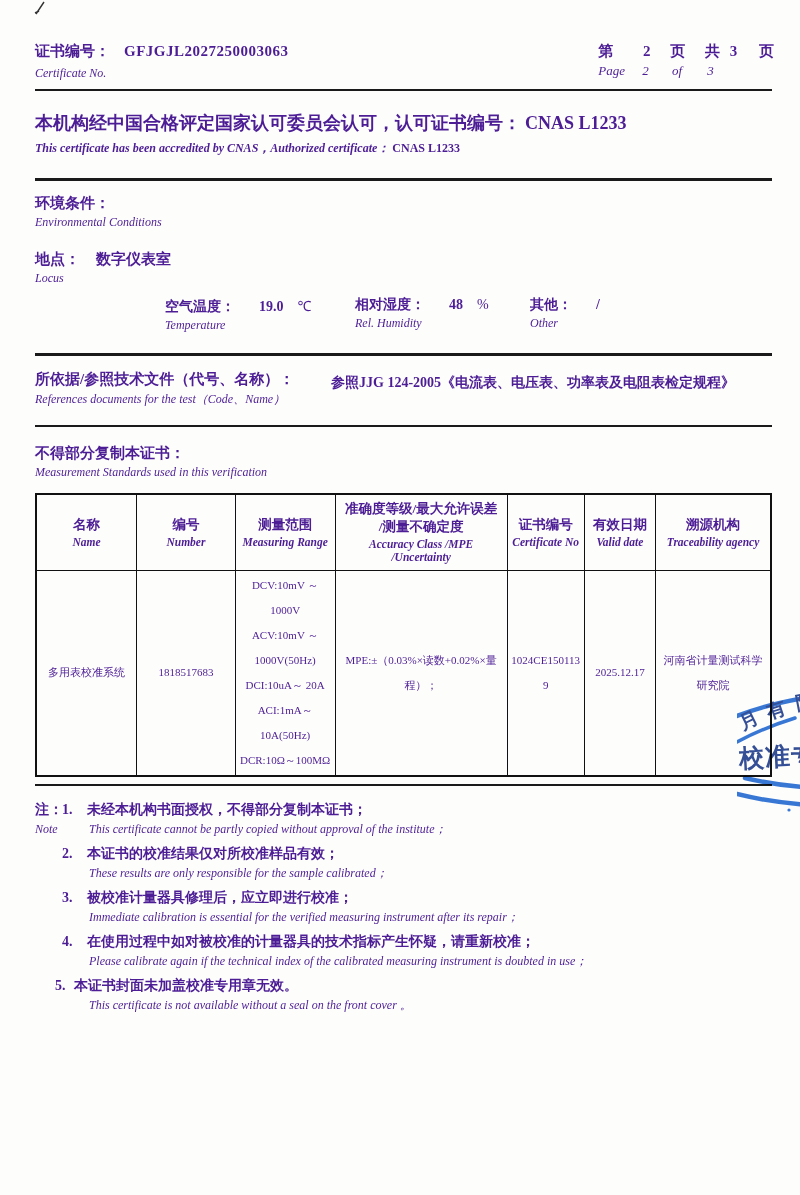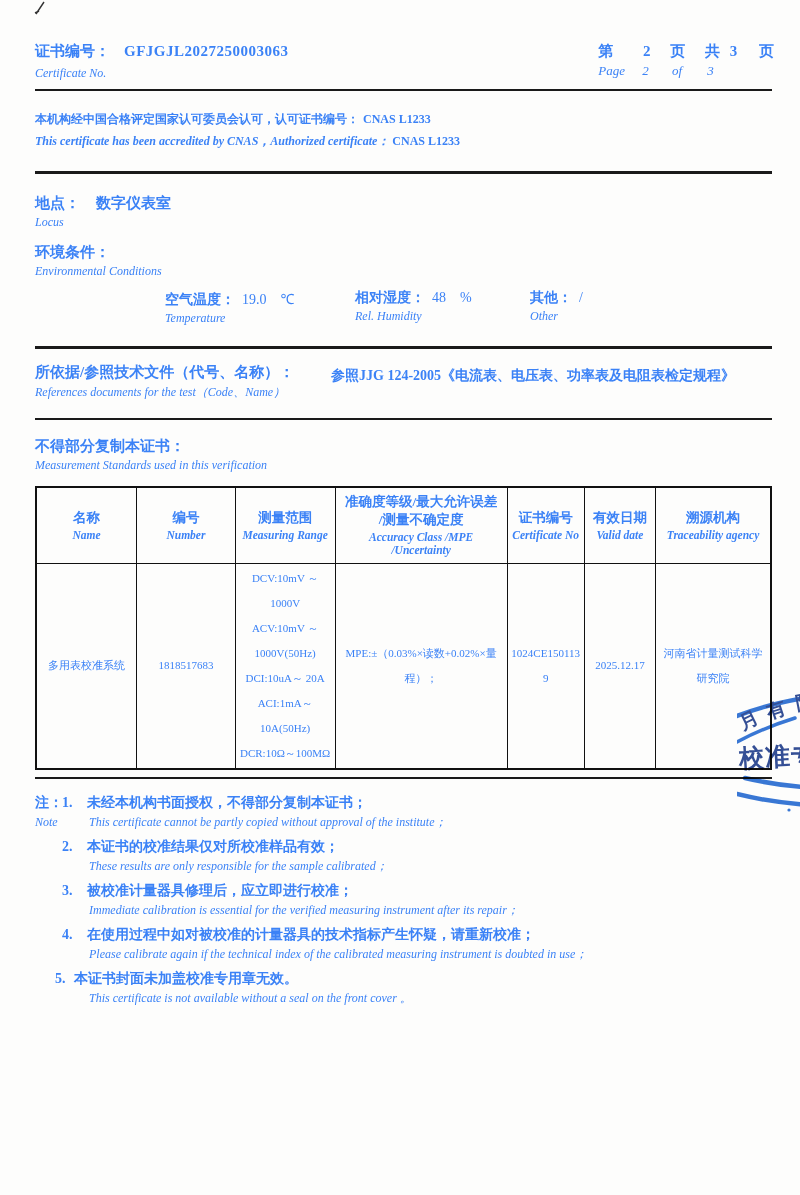--- a/index.html
+++ b/index.html
@@ -1,52 +1,52 @@
 <!DOCTYPE html>
 <html><head>
 <meta charset="utf-8">
 <style>
   html,body { margin:0; padding:0; background:#e8e8e8; }
   .page {
     position:relative; width:800px; height:1195px; margin:0 auto;
-    background:#fdfdfc; overflow:hidden; color:#3b82f6;
+    background:#fdfdfc; overflow:hidden; color:#4c1d95;
     font-family:"Liberation Serif", serif;
   }
   .rule { margin-left:35px; width:737px; background:#1a1a1a; }
   .en { font-style:italic; font-size:12px; }
   .zh-b { font-weight:700; }
 
   
   .header { display:flex; justify-content:space-between; margin:42px 26px 0 35px; }
   .hl-line1 { font-size:15px; }
   .hl-line1 .val { font-weight:600; margin-left:14px; letter-spacing:.5px; }
   .hl-line2 { margin-top:5px; }
   .hr-line1 { font-size:15px; font-weight:700; }
   .hr-line1 span { display:inline-block; }
   .hr-line2 { margin-top:2px; font-size:13px; }
   .hr-line2 span { display:inline-block; }
 
   .r1 { height:2px; margin-top:8px; }
   .accred { margin:20px 26px 0 35px; }
-  .accred-zh { font-size:12px; font-weight:700; }
+  .accred-zh { font-size:18px; font-weight:700; }
   .accred-zh .val { font-family:"Liberation Serif",serif; margin-left:4px; }
   .accred-en { margin-top:5px;font-weight:bold; }
   .r2 { height:3px; margin-top:21px; }
 
   .sec { margin-left:35px; margin-right:26px; }
   .loc { margin-top:20px; }
   .lab15 { font-size:15px; font-weight:700; }
   .loc .val { margin-left:16px; }
   .sub-en { margin-top:2px; }
   .envlab { margin-top:13px; }
 
   .env-values { display:flex; margin:10px 26px 0 165px; }
   .env-g1 { width:190px; } .env-g2 { width:175px; }
   .env-line { font-size:14px; font-weight:700; }
-  .env-line .v { margin-left:7px; font-weight:400; }
+  .env-line .v { margin-left:24px; font-weight:700; }
   .env-line .u { margin-left:14px; font-weight:400; }
 
   .r3 { height:2.5px; margin-top:20px; }
   .refs { margin-top:14px; display:flex; }
   .refs-left { width:296px; flex:none; }
   .refs-val { font-size:14px; font-weight:700; padding-top:3px; line-height:19px; }
   .r4 { height:2.5px; margin-top:17px; }
   .std { margin-top:17px; }
 
   table.std-table {
@@ -118,30 +118,30 @@
   <div class="accred">
     <div class="accred-zh">
       <span>本机构经中国合格评定国家认可委员会认可，认可证书编号：</span><span class="val">CNAS L1233</span>
     </div>
     <div class="accred-en en">
       <span>This certificate has been accredited by CNAS，Authorized certificate：</span> <span style="font-style:normal">CNAS L1233</span>
     </div>
   </div>
   <div class="rule r2"></div>
 
+  <div class="sec envlab">
+    <div class="lab15">环境条件：</div>
+    <div class="sub-en en">Environmental Conditions</div>
+  </div>
+
   <div class="sec loc">
     <div>
       <span class="lab15">地点：</span><span class="val lab15">数字仪表室</span>
     </div>
     <div class="sub-en en">Locus</div>
-  </div>
-
-  <div class="sec envlab">
-    <div class="lab15">环境条件：</div>
-    <div class="sub-en en">Environmental Conditions</div>
   </div>
   <div class="env-values">
     <div class="env-g1">
       <div class="env-line">
         <span>空气温度：</span><span class="v">19.0</span><span class="u">℃</span>
       </div>
       <div class="sub-en en">Temperature</div>
     </div>
     <div class="env-g2">
       <div class="env-line">

